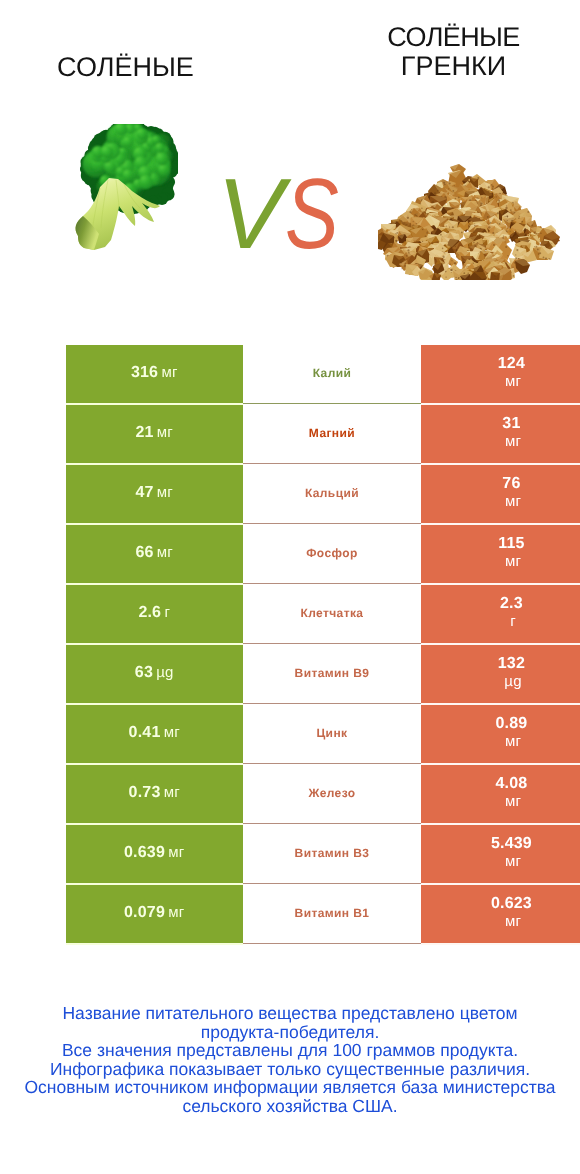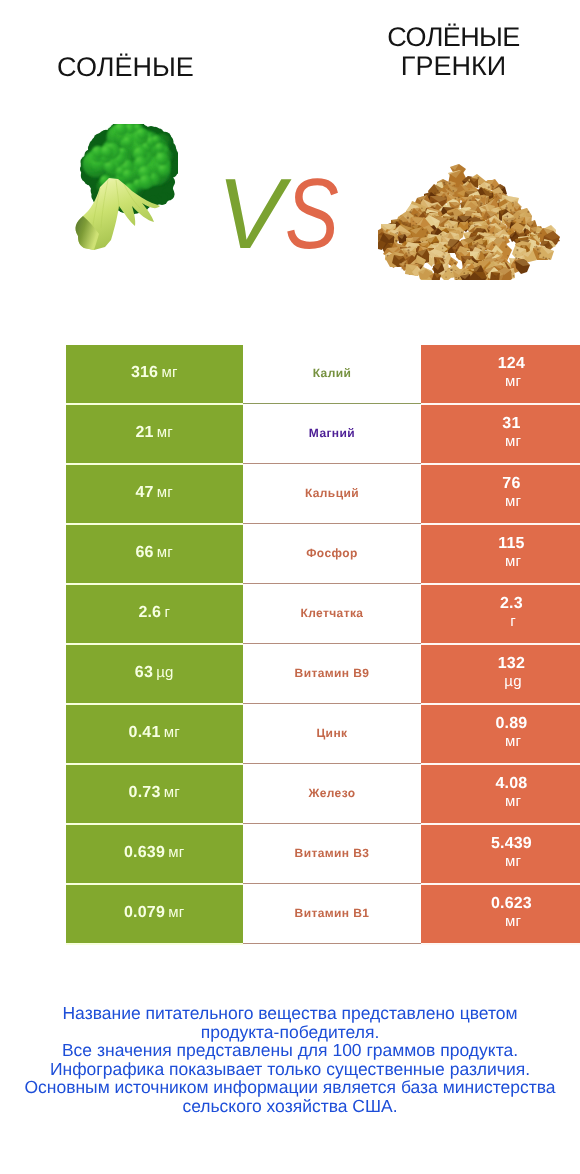--- a/index.html
+++ b/index.html
@@ -1950,21 +1950,21 @@
           <span class="num">124</span>
           <span class="unit">мг</span>
         </div>
       </div>
       <div class="row">
         <div class="cellL">
           <span class="num">21</span>
           <span class="unit">мг</span>
         </div>
         <div class="cellM w-right">
-          <span class="lbl" style="color:#4c1d95">Магний</span>
+          <span class="lbl" style="color:#c2410c">Магний</span>
         </div>
         <div class="cellR">
           <span class="num">31</span>
           <span class="unit">мг</span>
         </div>
       </div>
       <div class="row">
         <div class="cellL">
           <span class="num">47</span>
           <span class="unit">мг</span>

